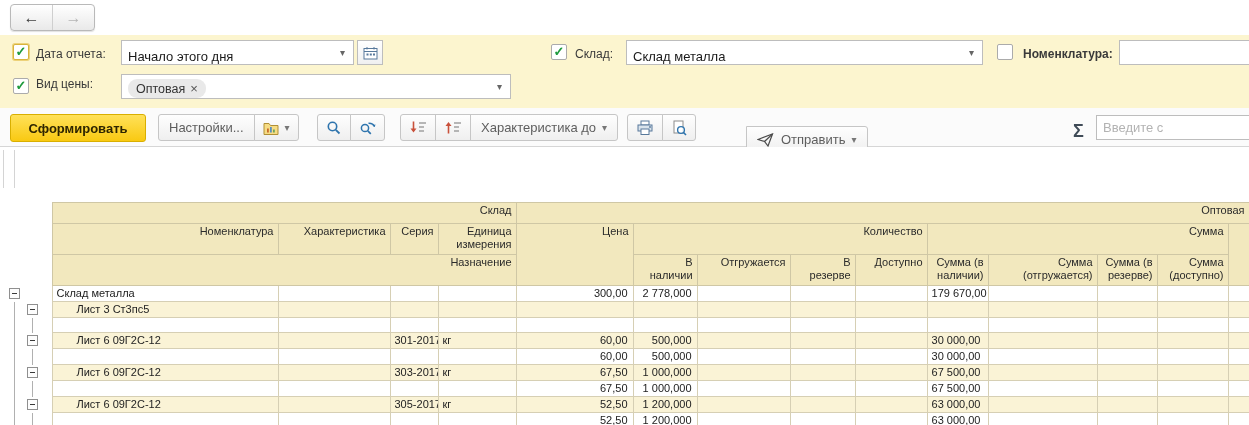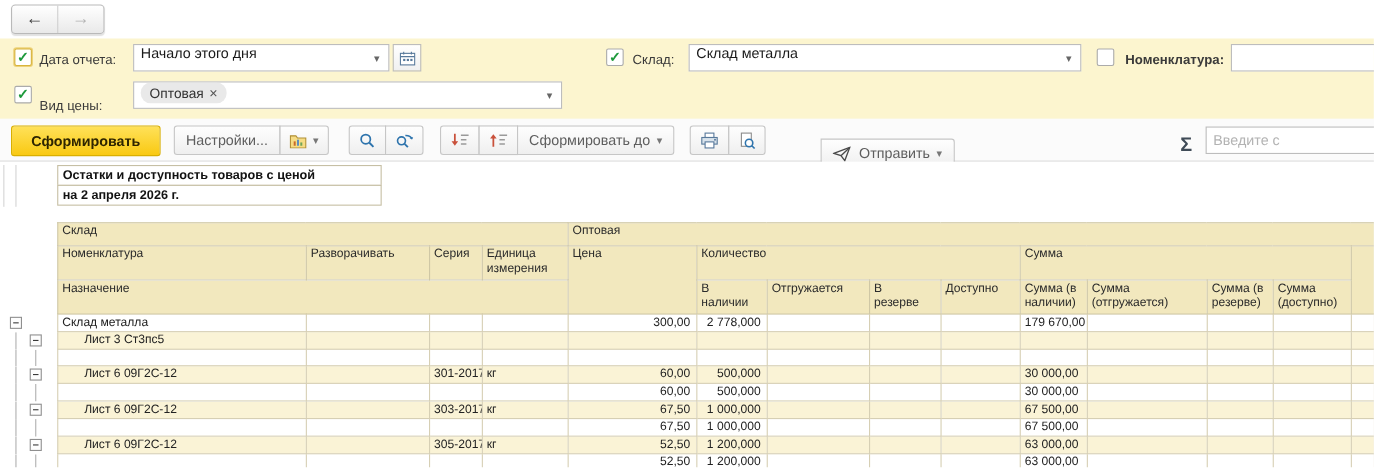--- a/index.html
+++ b/index.html
@@ -20,21 +20,21 @@
   .pagetitle { position:absolute; left:128px; top:7px; font-size:16px; font-weight:700; color:#111; }
 
   
   #filters { position:absolute; left:0; top:35px; width:1249px; height:73px; background:#FCF5CF; }
   .cb { position:absolute; width:16px; height:16px; background:#fff; border:1px solid #ABABAB;
     border-radius:2px; display:flex; align-items:center; justify-content:center; cursor:pointer; }
   .cb .mark { font-size:13px; font-weight:700; color:#1E9A3C; line-height:1; margin-top:-1px; }
   .cb.focused { border-color:#D8B43C; box-shadow:0 0 0 1px #EDD27A; }
   .flabel { position:absolute; font-size:12px; color:#3A3A3A; }
   .combo { position:absolute; height:25px; background:#fff; border:1px solid #BDBDBD;
-    display:flex; align-items:flex-start; font-size:13px; color:#1A1A1A; }
+    display:flex; align-items:flex-end; font-size:13px; color:#1A1A1A; }
   .combo .val { flex:1; padding:0 6px; white-space:nowrap; overflow:hidden; }
   .combo .dd { width:21px; text-align:center; color:#666; font-size:10px; align-self:stretch;
     display:flex; align-items:center; justify-content:center; cursor:pointer; }
   .sqbtn { position:absolute; height:25px; width:26px; background:linear-gradient(#FFFFFF,#F0F0F0);
     border:1px solid #BDBDBD; display:flex; align-items:center; justify-content:center; cursor:pointer; }
   .tag { background:#E9E9E9; border-radius:9px; padding:2px 8px; font-size:12.5px; color:#333;
     display:inline-flex; align-items:center; gap:5px; }
   .tag .x { color:#555; font-size:13px; cursor:pointer; }
   input.txt { position:absolute; height:25px; border:1px solid #BDBDBD; background:#fff;
     font-family:"Liberation Sans",sans-serif; font-size:13px; padding:0 6px; color:#1A1A1A; outline:none; }
@@ -62,21 +62,21 @@
   
   #grid { position:absolute; left:0; top:147px; width:1249px; height:278px; overflow:hidden; background:#fff; }
   #leftrail { position:absolute; left:3px; top:3px; width:12px; height:38px;
     border-left:1px solid #D4D4D4; border-right:1px solid #D4D4D4; }
   .rtitle { position:absolute; left:52px; top:3px; width:295px; }
   .rtitle .line { border:1px solid #C6BFA4; height:19px; line-height:18px; padding:0 4px;
     font-size:11.5px; font-weight:700; color:#111; background:#fff; }
   .rtitle .line + .line { margin-top:-1px; }
   table#sheet { position:absolute; left:3px; top:55px; border-collapse:collapse; table-layout:fixed; width:1246px; }
   #sheet td { font-size:11px; line-height:13px; padding:1px 4px; vertical-align:top; overflow:hidden; }
-  #sheet td.h { border:1px solid #CFC7A5; background:#F2E8BE; color:#2B2B2B; white-space:pre-line; }
+  #sheet td.h { border:1px solid #CFC7A5; background:#F2E8BE; color:#2B2B2B; white-space:pre-line;text-align:right; }
   #sheet td.c { border:1px solid #D6CFB4; background:#fff; white-space:nowrap; }
   #sheet tr.group2 td.c { background:#FAF3D6; }
   #sheet td.t { border:none; background:#fff; position:relative; padding:0; }
   #sheet td.num { text-align:right; padding-right:5px; }
   #sheet td.sum1 { padding-right:17px; }
   #sheet tr.hA td { height:21px; }
   #sheet tr.hB td { height:31px; }
   #sheet tr.hC td { height:31px; }
   #sheet tr.dr td { height:15px; }
   #sheet td.name.group2 { padding-left:24px; }
@@ -132,21 +132,21 @@
     <span class="dd">▾</span>
   </div>
 
   <div class="cb" style="left:997px; top:9px;"></div>
   <div class="flabel" style="left:1023px; top:12px;font-weight:bold;">Номенклатура:</div>
   <input class="txt" style="left: 1119px; top: 5px; width: 135px;" value="">
 
   <div class="cb" style="left:13px; top:43px;">
       <span class="mark">✓</span>
     </div>
-  <div class="flabel" style="left:36px; top:54px;">Вид цены:</div>
+  <div class="flabel" style="left:36px; top:42px;">Вид цены:</div>
   <div class="combo" style="left:121px; top:39px; width:390px;">
     <span class="val"><span class="tag">
           <span>Оптовая</span>
           <span class="x">×</span>
         </span></span>
     <span class="dd">▾</span>
   </div>
 </div>
 
 <div id="toolbar">
@@ -195,21 +195,21 @@
     <div class="btn icon">
       <svg width="18" height="15" viewBox="0 0 18 15">
           <line x1="4.5" y1="4" x2="4.5" y2="13.5" stroke="#C9513B" stroke-width="1.6"></line>
           <path d="M1.5 6 l3-4 3 4 z" fill="#C9513B"></path>
           <line x1="10" y1="3" x2="17" y2="3" stroke="#9A9A9A" stroke-width="1.4"></line>
           <line x1="10" y1="7" x2="15" y2="7" stroke="#9A9A9A" stroke-width="1.4"></line>
           <line x1="10" y1="11" x2="15" y2="11" stroke="#9A9A9A" stroke-width="1.4"></line>
         </svg>
     </div>
     <div class="btn">
-        <span>Сформировать до</span>
+        <span>Характеристика до</span>
         <span class="dd">▾</span>
       </div>
   </div>
 
   <div class="tgroup" style="left:627px;">
     <div class="btn icon">
       <svg width="18" height="16" viewBox="0 0 18 16">
           <rect x="5" y="1" width="8" height="4" fill="#fff" stroke="#58799B"></rect>
           <rect x="2" y="5" width="14" height="6" fill="#D9E3EC" stroke="#58799B"></rect>
           <rect x="5" y="9" width="8" height="5.5" fill="#fff" stroke="#58799B"></rect>
@@ -235,24 +235,20 @@
         <span class="dd">▾</span>
     </div>
   </div>
 
   <div class="sumsym">Σ</div>
   <input class="txt" style="left: 1096px; top: 7px; width: 158px; position: absolute;" placeholder="Введите с">
 </div>
 
 <div id="grid">
   <div id="leftrail"></div>
-  <div class="rtitle">
-    <div class="line">Остатки и доступность товаров с ценой</div>
-    <div class="line">на 2 апреля 2026 г.</div>
-  </div>
 
   <table id="sheet">
     <colgroup>
       <col style="width:22px">
         <col style="width:27px">
       <col style="width:226px">
         <col style="width:112px">
         <col style="width:48px">
         <col style="width:78px">
       <col style="width:117px">
@@ -270,21 +266,21 @@
         <tr class="hA">
       <td class="t"></td>
           <td class="t"></td>
       <td class="h" colspan="4">Склад</td>
       <td class="h" colspan="10">Оптовая</td>
     </tr>
     <tr class="hB">
       <td class="t"></td>
           <td class="t"></td>
       <td class="h">Номенклатура</td>
-      <td class="h">Разворачивать</td>
+      <td class="h">Характеристика</td>
       <td class="h">Серия</td>
       <td class="h">Единица
 измерения</td>
       <td class="h" rowspan="2">Цена</td>
       <td class="h" colspan="4">Количество</td>
       <td class="h" colspan="4">Сумма</td>
       <td class="h" rowspan="2"></td>
     </tr>
     <tr class="hC">
       <td class="t"></td>

